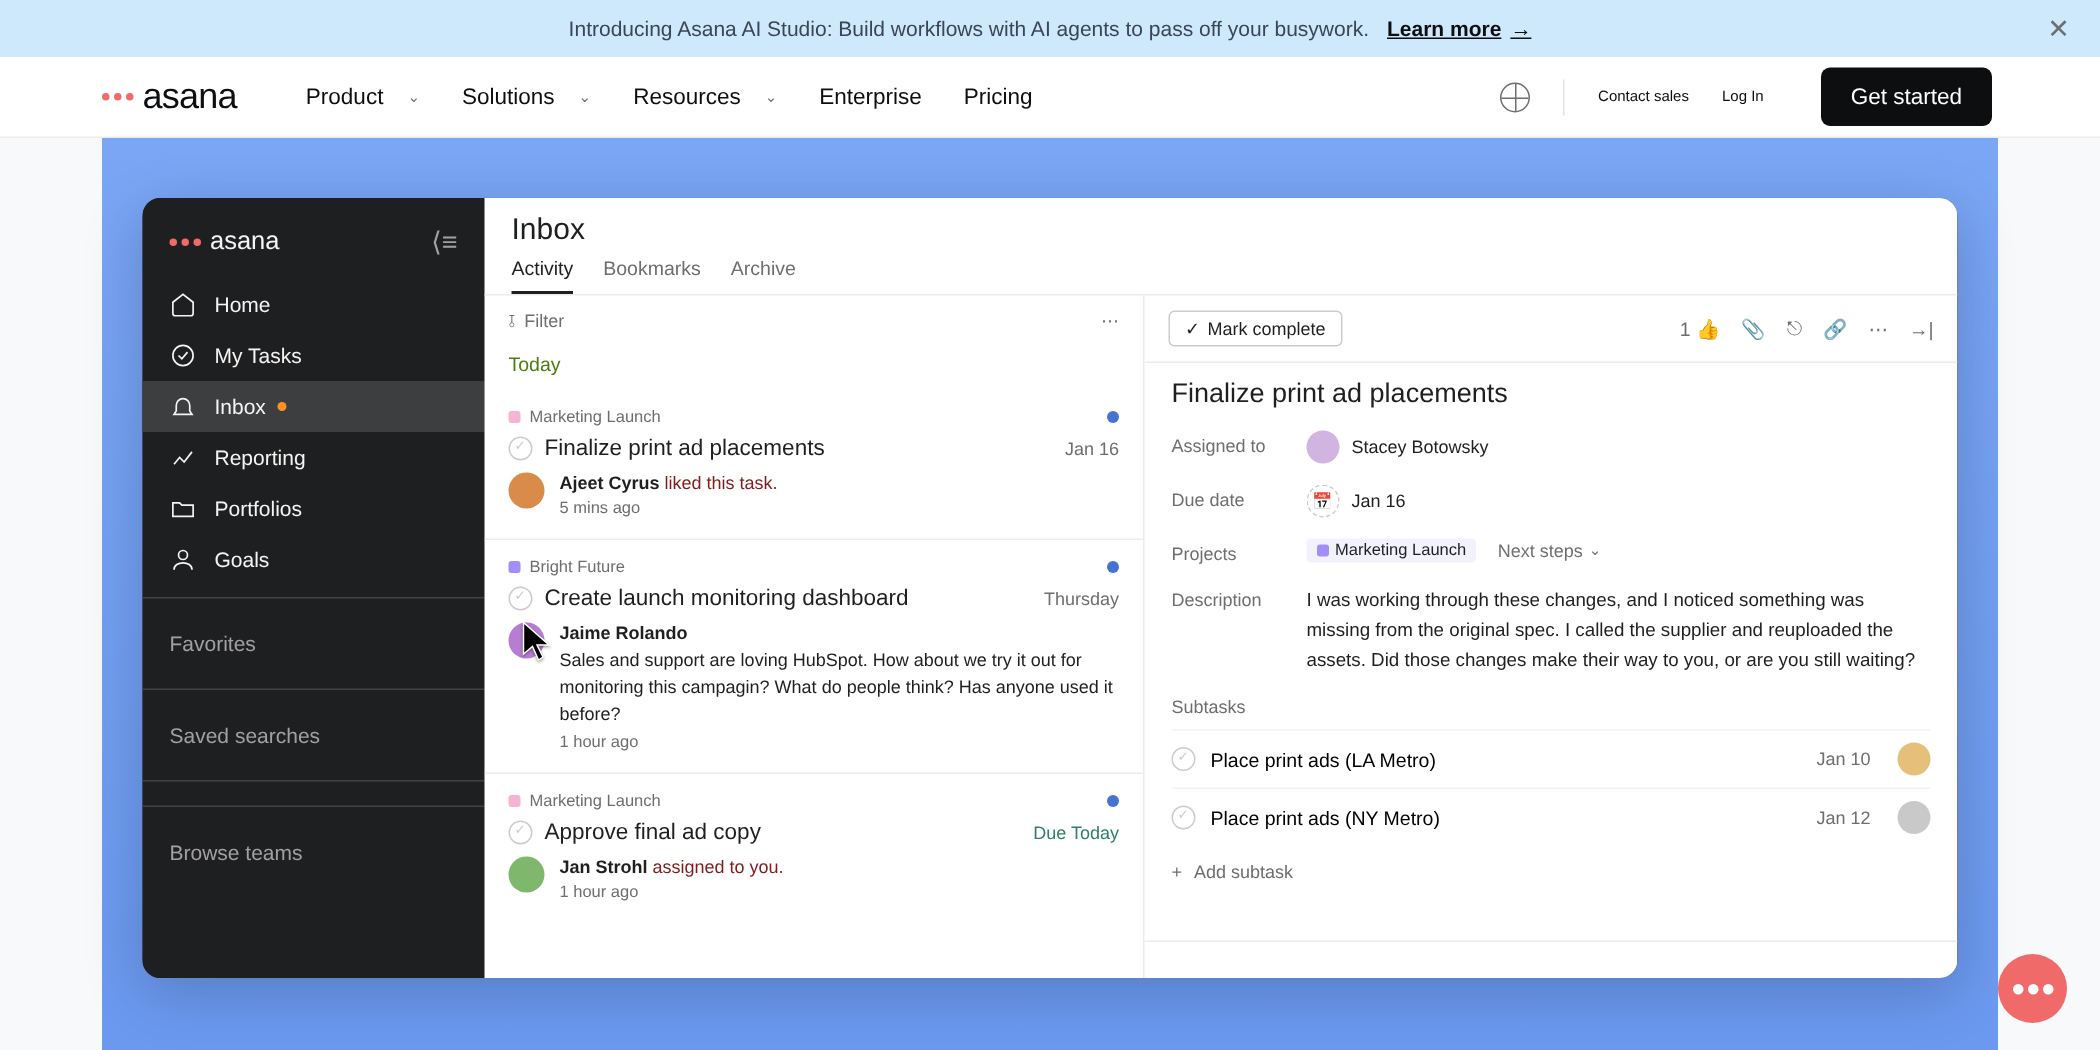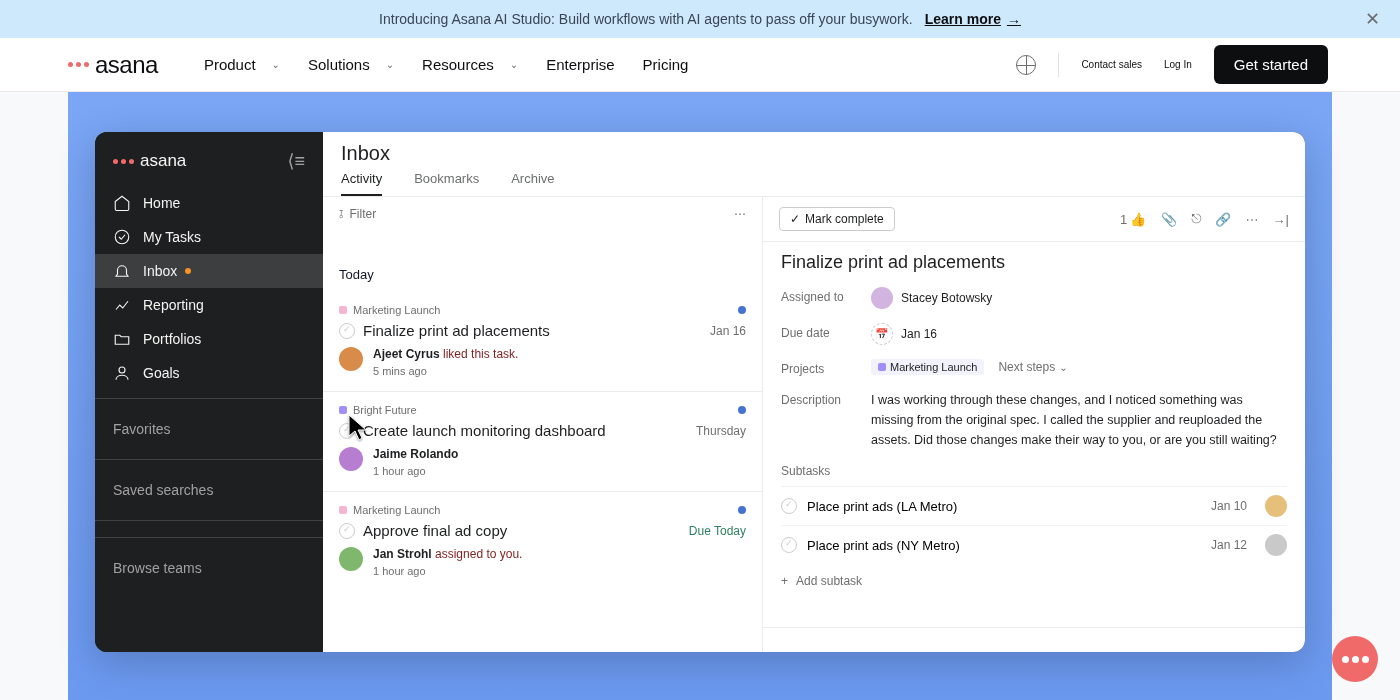--- a/index.html
+++ b/index.html
@@ -14,50 +14,50 @@
     .topnav-logo { display: flex; align-items: center; gap: 6px; margin-right: 46px; }
     .topnav-logo-name { font-size: 24px; font-weight: 500; color: #0d0e10; letter-spacing: -0.5px;}
     .topnav-menu { display: flex; gap: 28px; font-size: 15px; color: #0d0e10; }
     .topnav-menu-item { cursor: pointer; display: inline-flex; align-items: center; gap: 16px;}
     .topnav-right { margin-left: auto; display: flex; align-items: center; gap: 22px; padding-right: 72px;}
     .topnav-right .divider { width:1px; height:24px; background:#e1e1e1;}
     .globe-icon { width:20px; height:20px; border:1.5px solid #6d6e6f; border-radius:50%; position:relative;}
     .globe-icon:before { content:''; position:absolute; inset:0; border-left:1.5px solid #6d6e6f; left:50%; border-right:0; width:0;}
     .globe-icon:after { content:''; position:absolute; inset:0; border-top:1.5px solid #6d6e6f; top:50%; height:0;}
     .link-plain { cursor:pointer; font-size:10px; color:#0d0e10;}
-    .btn-primary { background:#0d0e10; color:#fff; padding:11px 20px; border-radius:6px; font-size:15px; font-weight:500; cursor:pointer;}
+    .btn-primary { background:#0d0e10; color:#fff; padding:11px 20px; border-radius:6px; font-size:15px; font-weight:500; cursor:pointer;margin-left:16px;}
     
     .blue-panel { background: linear-gradient(180deg, #7aa6f5 0%, #6b99f0 100%); margin: 0 68px; height: 608px; padding-top: 40px;}
     
     .app-window { background:#1e1f21; width: 1210px; margin: 0 auto; border-radius: 12px; display:flex; height: 520px; overflow:hidden; box-shadow: 0 10px 40px rgba(0,0,0,0.2);}
     
     .sidebar { width: 228px; background:#1e1f21; color:#f5f4f3; padding: 18px 0; font-size: 14px; display:flex; flex-direction:column;}
     .sidebar-header { display:flex; align-items:center; justify-content:space-between; padding: 0 18px 14px 18px;}
     .sidebar-logo { display:flex; align-items:center; gap:6px;}
     .sidebar-logo-name { font-size:17px; font-weight:500;}
     .collapse-icon { color:#a2a0a2; font-size:18px;}
     .nav-item { display:flex; align-items:center; gap:12px; padding: 8px 18px; cursor:pointer; color:#f5f4f3;}
     .nav-item.active { background: #3d3e40;}
     .nav-item .dot { width:6px; height:6px; border-radius:50%; background:#fc9221; margin-left:-4px;}
     .nav-icon { width:18px; height:18px; display:inline-flex; align-items:center; justify-content:center;}
     .nav-section-divider { height:1px; background:#424244; margin: 8px 0;}
     .nav-section-label { padding: 14px 18px; color:#a2a0a2; font-size:14px; cursor:pointer;}
 
     .main { flex:1; background:#fff; display:flex; flex-direction:column;}
     .main-header { padding: 10px 18px 0 18px; border-bottom:1px solid #edeae9;}
     .main-title { font-size:20px; font-weight:500; color:#1e1f21; margin-bottom: 6px;}
-    .main-tabs { display:flex; gap:32px; font-size:13px; color:#6d6e6f;}
+    .main-tabs { display:flex; gap:20px; font-size:13px; color:#6d6e6f;}
     .main-tab { padding-bottom:8px; cursor:pointer;}
     .main-tab.active { color:#1e1f21; font-weight:500; border-bottom: 2px solid #1e1f21;}
     
     .content-row { flex:1; display:flex;}
     .inbox-list { width: 440px; border-right:1px solid #edeae9; overflow-y:auto;}
     .filter-bar { display:flex; align-items:center; justify-content:space-between; padding: 10px 16px; color:#6d6e6f; font-size:12px;}
     .filter-group { display:flex; align-items:center; gap:6px; cursor:pointer;}
-    .today-label { padding: 4px 16px 10px 16px; font-size:13px; color:#0f172a;margin-top:32px;}
+    .today-label { padding: 4px 16px 10px 16px; font-size:13px; color:#4d7c0f;}
     .inbox-card { padding: 12px 16px 14px 16px; border-bottom: 1px solid #edeae9;}
     .card-project { display:flex; align-items:center; gap:6px; font-size:11px; color:#6d6e6f; margin-bottom: 6px;}
     .proj-sq { width:8px; height:8px; border-radius:2px;}
     .blue-dot { width:8px; height:8px; border-radius:50%; background:#4573d2; margin-left:auto;}
     .card-title-row { display:flex; align-items:center; gap:8px; margin-bottom:6px;}
     .check-circle { width:16px; height:16px; border:1.5px solid #cfcbcb; border-radius:50%; flex-shrink:0; position:relative;}
     .check-circle:after { content:'✓'; position:absolute; font-size:9px; color:#cfcbcb; left:3px; top:0;}
     .card-title { font-size:15px; font-weight:500; color:#1e1f21;}
     .card-date { margin-left:auto; font-size:12px; color:#6d6e6f;}
     .card-date.green { color:#2f8062;}
@@ -278,20 +278,21 @@
             </div>
             <div class="card-title-row">
               <span class="check-circle"></span>
               <span class="card-title">Create launch monitoring dashboard</span>
               <span class="card-date">Thursday</span>
             </div>
             <div class="activity-row">
               <div class="avatar a2"></div>
               <div>
                 <div class="activity-body"><span class="name">Jaime Rolando</span></div>
+                <div class="activity-comment">Sales and support are loving HubSpot. How about we try it out for monitoring this campagin? What do people think? Has anyone used it before?</div>
                 <div class="activity-time">1 hour ago</div>
               </div>
             </div>
           </div>
 
           <div class="inbox-card" style="border-bottom:none;">
             <div class="card-project">
               <span class="proj-sq" style="background:#f5b5d2"></span>
               <span>Marketing Launch</span>
               <span class="blue-dot"></span>

